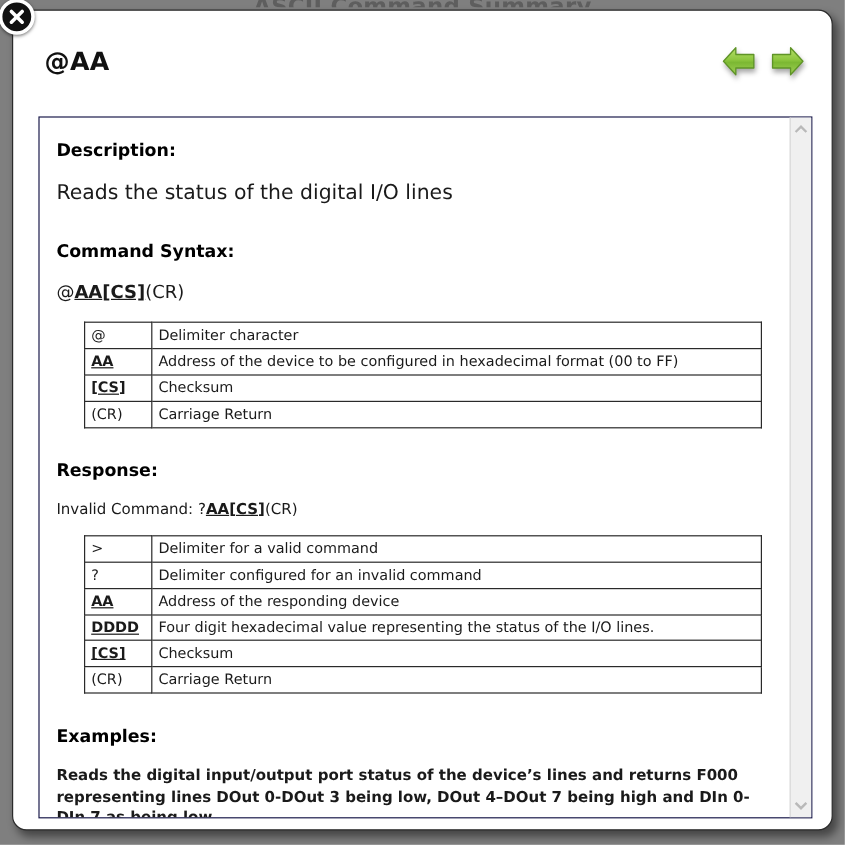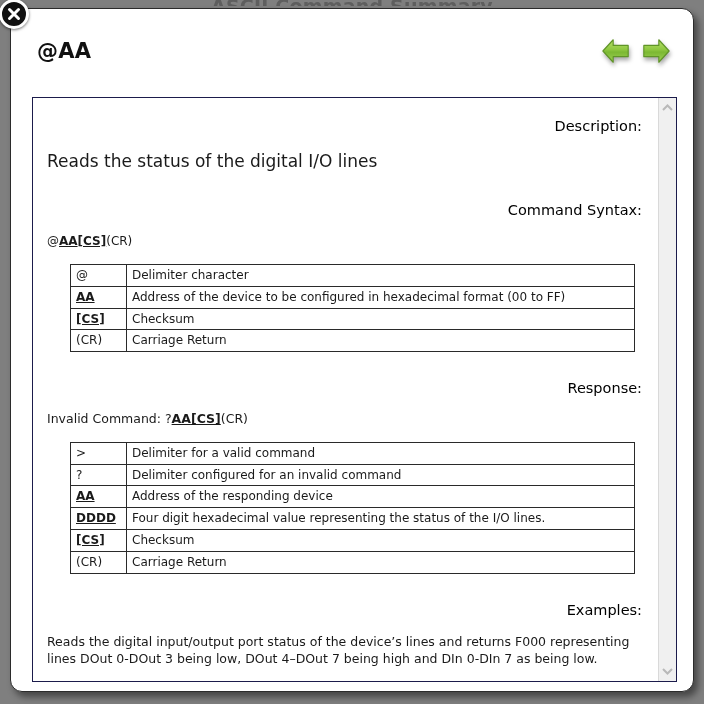--- a/index.html
+++ b/index.html
@@ -129,34 +129,33 @@
     align-items: center;
     justify-content: center;
   }
   .scroll-btn.up { top: 2px; }
   .scroll-btn.down { bottom: 2px; }
   .scroll-btn svg { display:block; }
 
   
   h2.section-head {
     font-size: 14.5px;
-    font-weight: normal;
+    font-weight: bold;
     color: #000000;
     margin: 0 0 12px 0;
-    text-align: right;
   }
   .section-head.spaced { margin-top: 26px; }
   p.para {
     margin: 0;
     font-size: 17px;
     color: #1a1a1a;
   }
   .syntax-line {
     margin: 0;
-    font-size: 12px;
+    font-size: 15px;
     color: #1a1a1a;
   }
   .resp-lines { margin: 0; }
   .resp-lines div { font-size: 12.5px; line-height: 1.32; }
   u.code { text-decoration: underline; font-weight: bold; }
 
   
   table.spec {
     border-collapse: collapse;
     margin: 14px 0 0 23px;
@@ -171,20 +170,21 @@
     line-height: 1.4;
     vertical-align: middle;
   }
   table.spec td.key { width: 45px; white-space: nowrap; }
 
   .examples-para {
     margin: 0;
     font-size: 12.5px;
     color: #1a1a1a;
     line-height: 1.42;
+    font-weight: bold;
   }
 </style>
 </head>
 <body>
 
 <div class="page-behind-title">ASCII Command Summary</div>
 
 <div class="modal">
 
   <div class="close-button">

